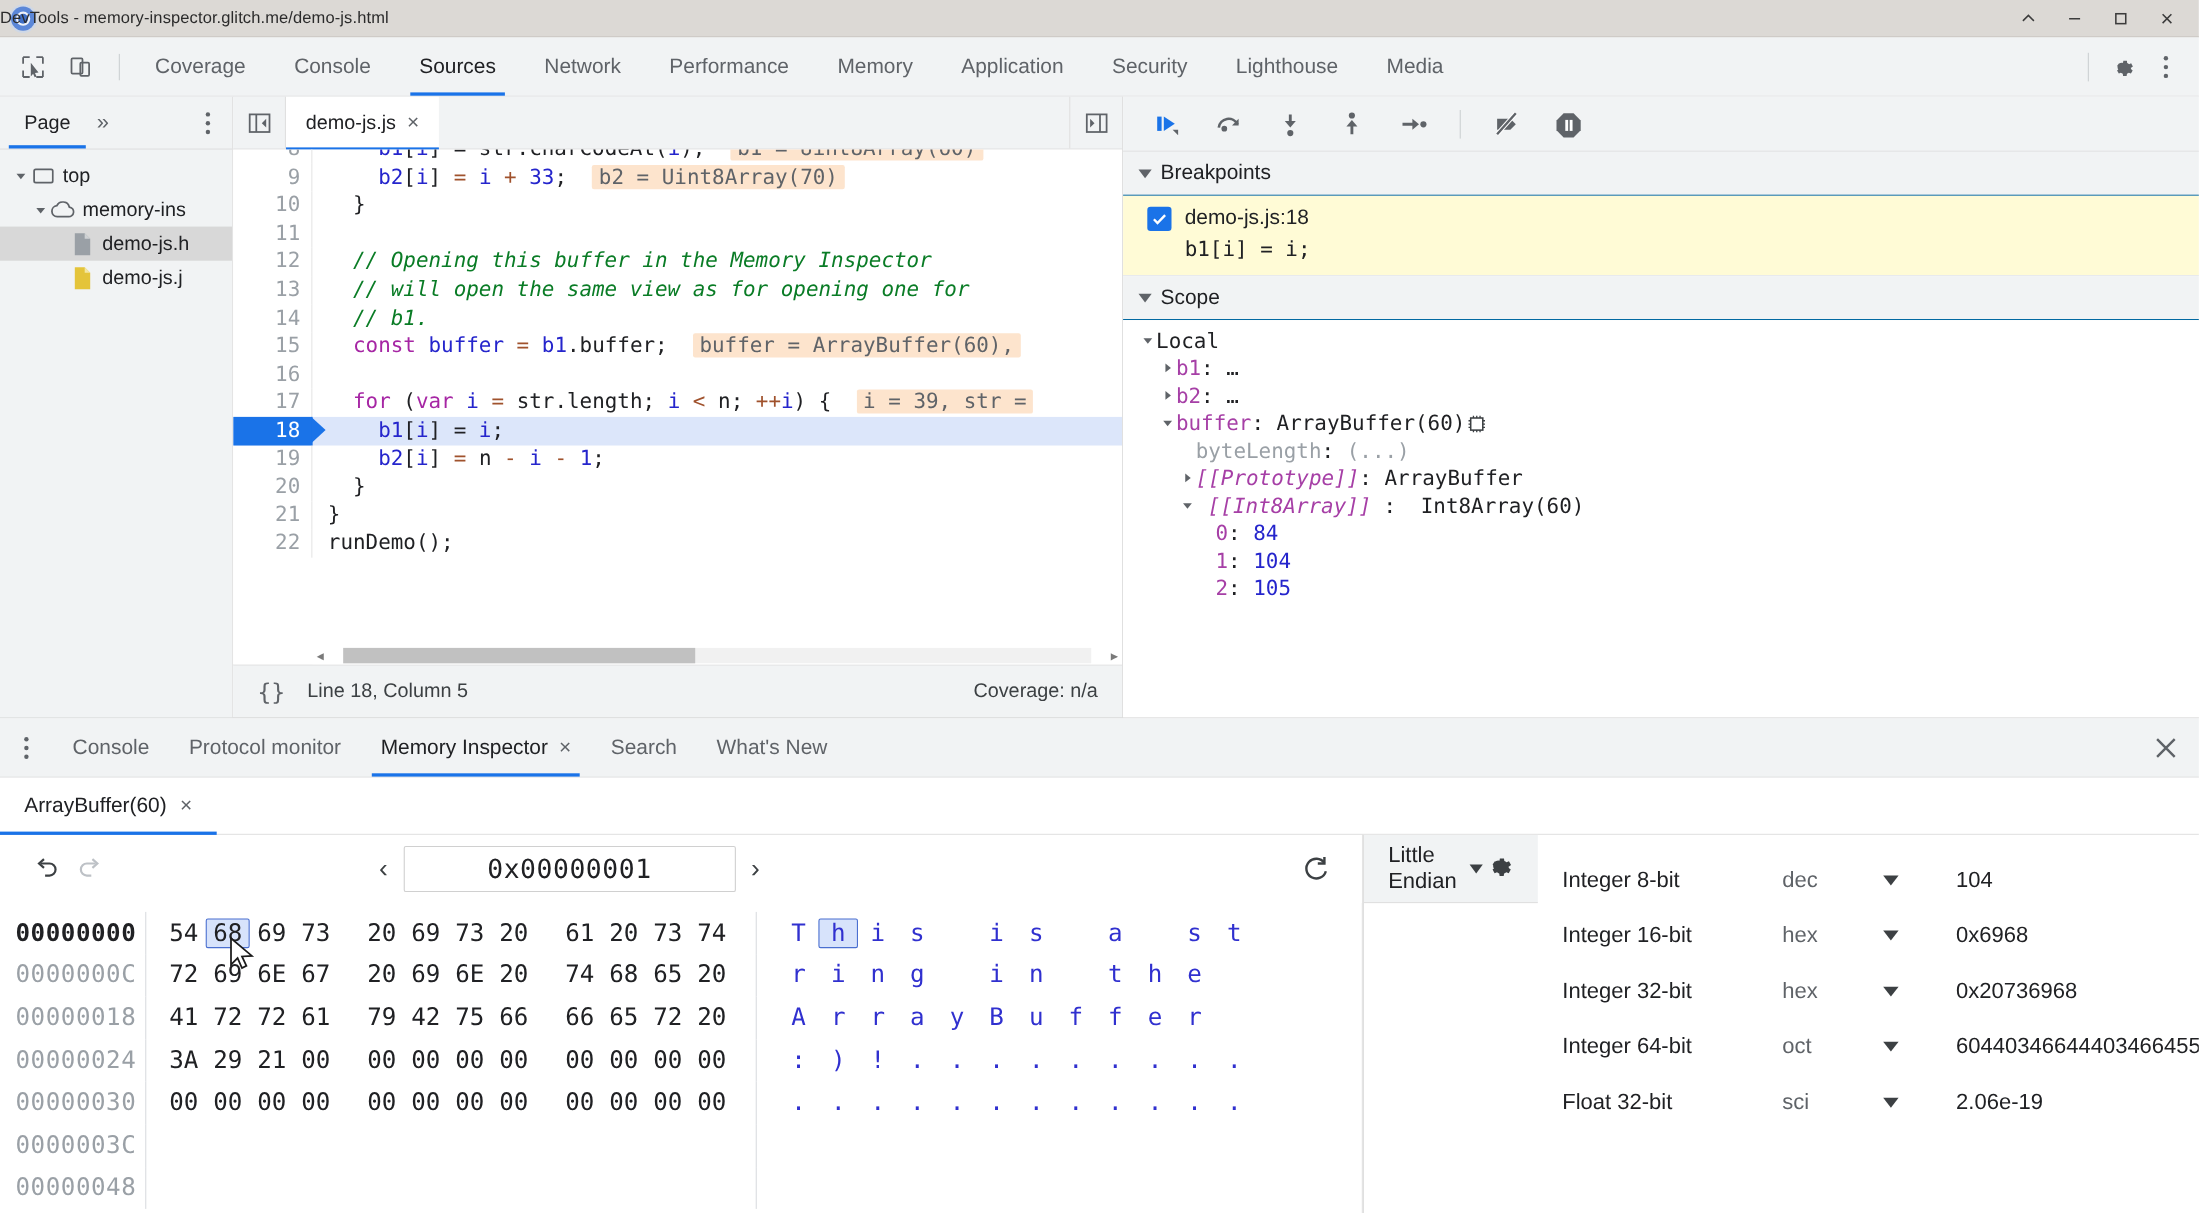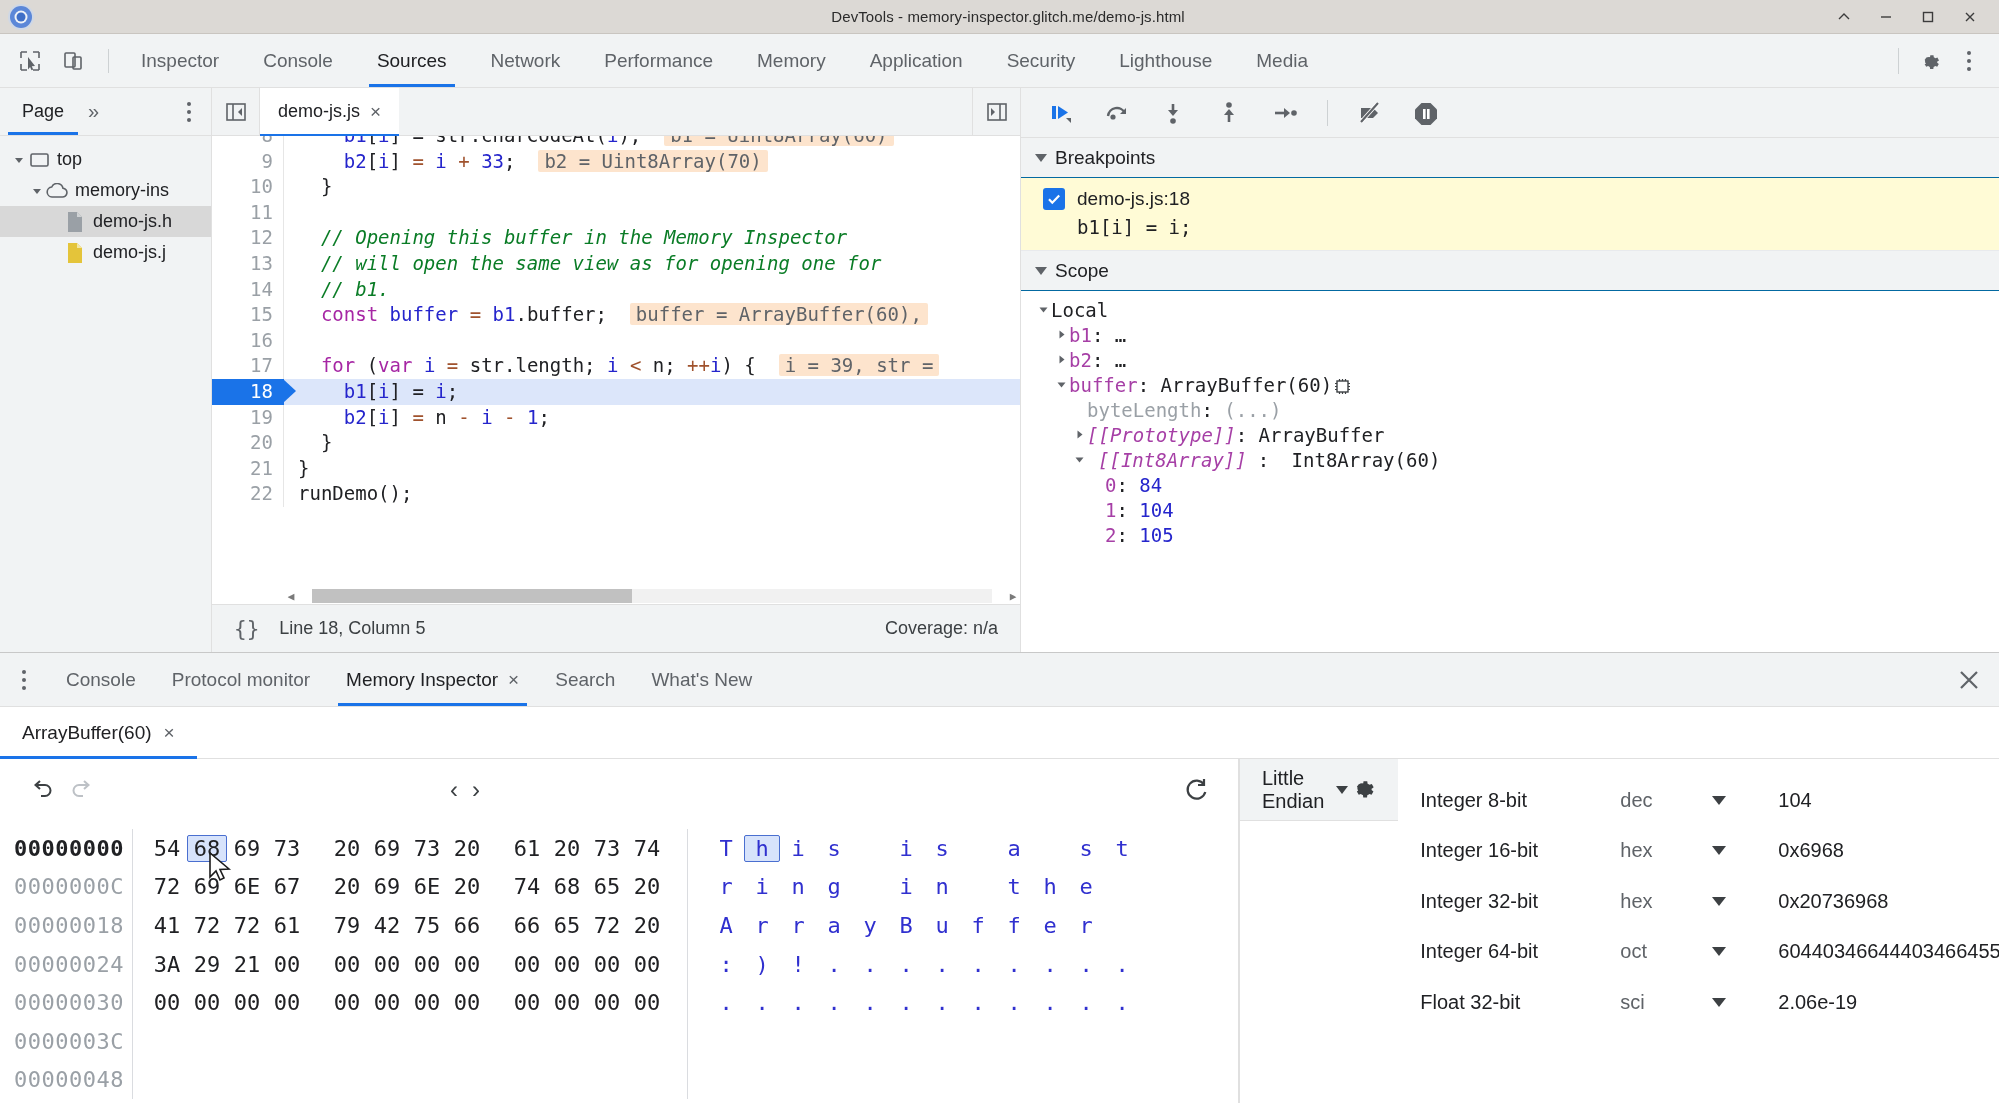--- a/index.html
+++ b/index.html
@@ -13,22 +13,22 @@
   .app { width: 1999px; height: 1103px; display: flex; flex-direction: column; position: relative; }
 
   
   .titlebar {
     height: 34px; background: #dcd9d5; display: flex; align-items: center;
     position: relative; flex: 0 0 34px; border-bottom: 1px solid #c9c5c0;
   }
   .chrome-logo { width: 30px; height: 30px; margin-left: 6px; position: relative; }
   .chrome-logo svg { display: block; }
   .title-text {
-    position: absolute; left: 0; right: 0; text-align: center;
-    font-size: 15px; color: #2b2b2b; letter-spacing: .1px; padding-left: 17px;
+    position: absolute; left: 0; right: 0; text-align: left;
+    font-size: 15px; color: #2b2b2b; letter-spacing: .1px;
   }
   .win-ctrls { position: absolute; right: 8px; display: flex; align-items: center; gap: 0px; }
   .win-btn {
     width: 42px; height: 30px; display: flex; align-items: center; justify-content: center;
     color: #3c3c3c;
   }
   .win-btn svg { display: block; }
 
   
   .tabbar {
@@ -262,21 +262,21 @@
       <div class="tb-icon">
         <svg width="24" height="24" viewBox="0 0 24 24">
           <rect x="3" y="4" width="10" height="14" rx="1" fill="none" stroke="#5f6368" stroke-width="1.6"></rect>
           <rect x="11" y="8" width="8" height="12" rx="1" fill="none" stroke="#5f6368" stroke-width="1.6"></rect>
         </svg>
       </div>
       <div class="tb-sep"></div>
     </div>
     <div class="panel-tabs">
       <div class="ptab">
-          <span>Inspector</span>
+          <span>Coverage</span>
         </div>
       <div class="ptab">
           <span>Console</span>
         </div>
       <div class="ptab active">
           <span>Sources</span>
         </div>
       <div class="ptab">
           <span>Network</span>
         </div>
@@ -597,20 +597,21 @@
               </svg>
           </div>
           <div class="mi-tb-btn disabled">
             <svg width="26" height="26" viewBox="0 0 26 26">
                 <path d="M18 8H10a5.5 5.5 0 000 11h4" fill="none" stroke="#bdc1c6" stroke-width="2"></path>
                 <path d="M15 4l4.5 4L15 12" fill="none" stroke="#bdc1c6" stroke-width="2"></path>
               </svg>
           </div>
           <div class="addr-nav">
             <span class="addr-arrow">‹</span>
+            <div class="addr-input">0x00000001</div>
             <span class="addr-arrow">›</span>
           </div>
           <div class="mi-tb-btn refresh-btn">
             <svg width="28" height="28" viewBox="0 0 28 28">
                 <path d="M22 8.5A9 9 0 1023.3 16" fill="none" stroke="#3c4043" stroke-width="2.2"></path>
                 <path d="M22 3v6h-6" fill="none" stroke="#3c4043" stroke-width="2.2"></path>
               </svg>
           </div>
         </div>
 

